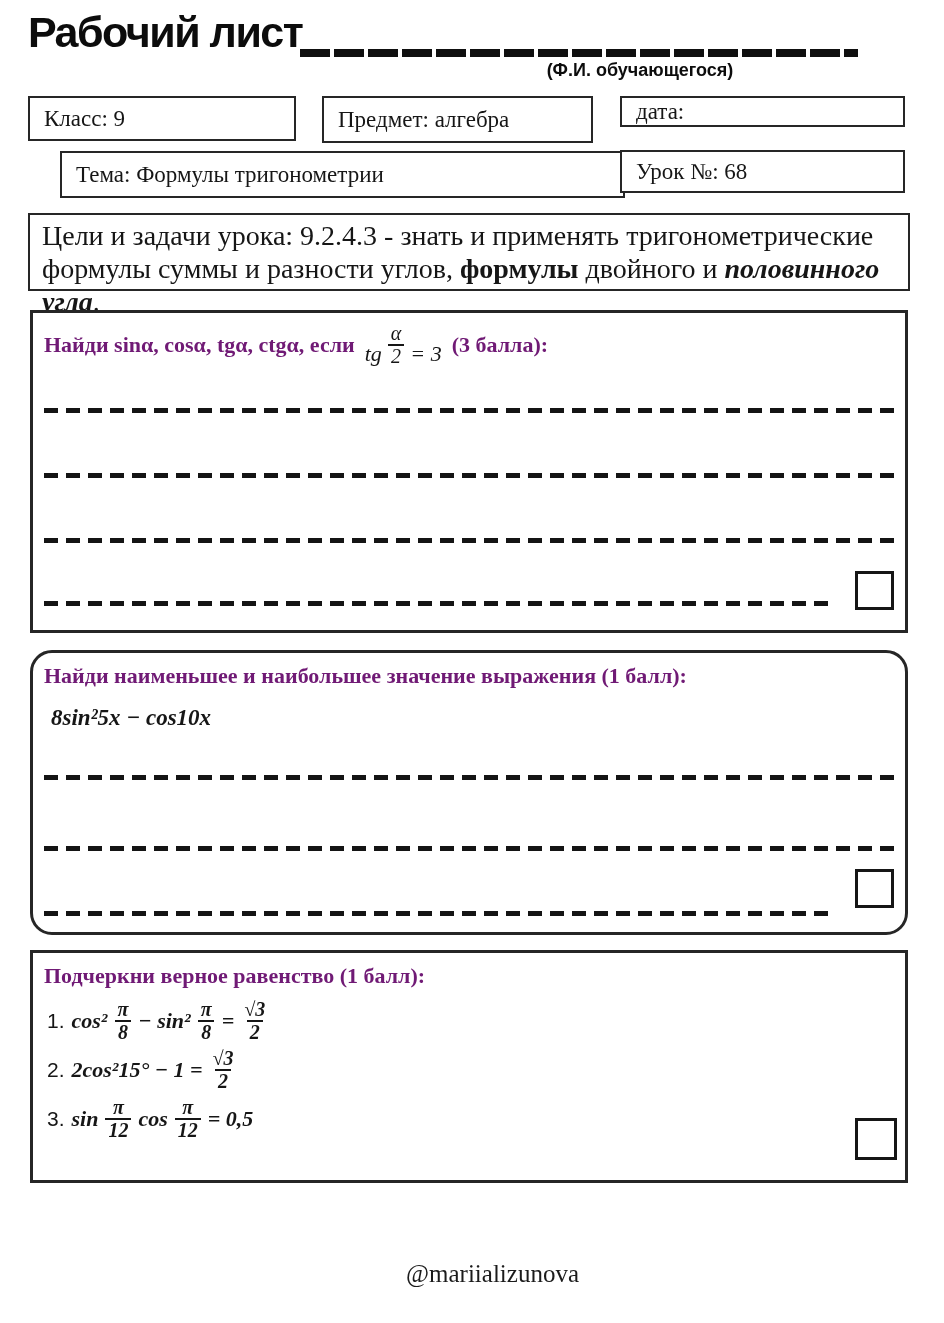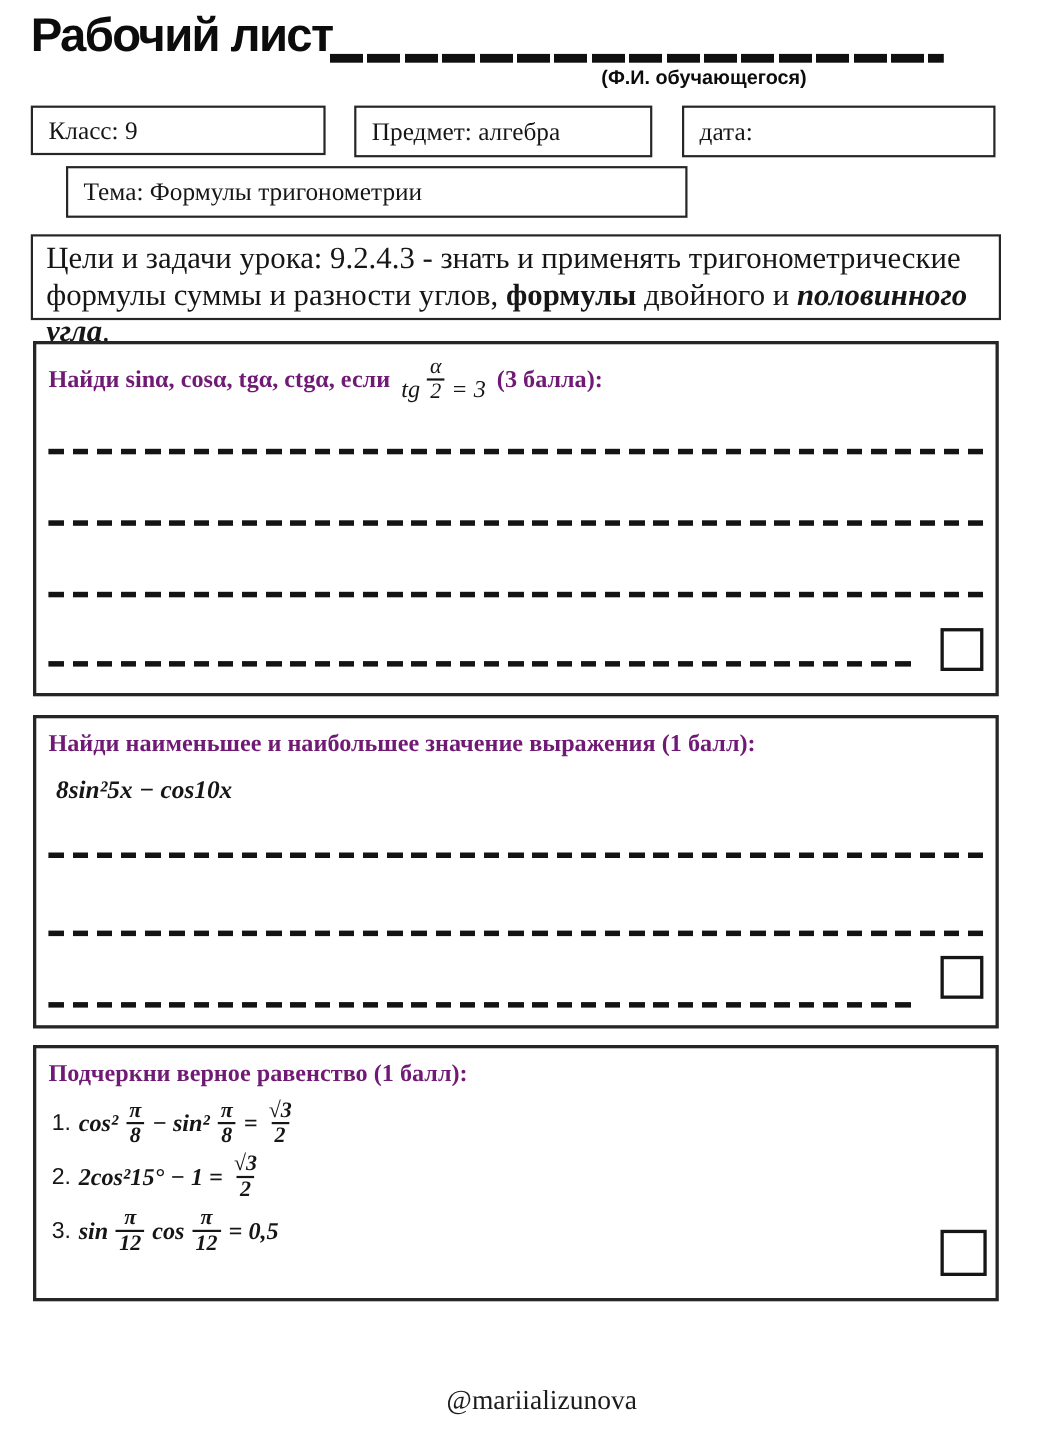--- a/index.html
+++ b/index.html
@@ -23,34 +23,34 @@
     position:absolute; left:470px; top:60px; width:340px; text-align:center;
     font-family:"Liberation Sans", sans-serif; font-weight:800; font-size:18px; color:#0c0c0c;
   }
   
   .ibox {
     position:absolute; border:2.5px solid #262626; background:#fff;
     display:flex; align-items:center; padding:0 14px; font-size:23px;
   }
   #box-class   { left:28px;  top:96px;  width:268px; height:45px; }
   #box-subject { left:322px; top:96px;  width:271px; height:47px; }
-  #box-date    { left:620px; top:96px;  width:285px; height:47px; }
+  #box-date    { left:620px; top:96px;  width:285px; height:31px; }
   #box-topic   { left:28px;  top:151px; width:565px; height:47px;margin-left:32px; }
   #box-lesson  { left:620px; top:150px; width:285px; height:43px; }
   
   .goals {
     position:absolute; left:28px; top:213px; width:882px; height:78px;
     border:2.5px solid #262626; font-size:28px; line-height:33px; padding:4px 12px;
   }
   .goals b { font-weight:700; }
   .goals .bi { font-weight:700; font-style:italic; }
   
   .task { position:absolute; left:30px; width:878px; border:3px solid #262626; background:#fff; }
   #task1 { top:310px; height:323px; }
-  #task2 { top:650px; height:285px; }
+  #task2 { top:650px; height:285px;border-radius:22px; }
   #task3 { top:950px; height:233px; }
   .task-heading { font-weight:700; font-size:22px; color:#701a75; }
   .hrow { position:absolute; left:11px; top:10px; display:flex; align-items:center; gap:10px; }
   
   .math { font-style:italic; font-size:22px; display:inline-flex; align-items:flex-end; gap:6px; }
   .frac { display:inline-flex; flex-direction:column; align-items:center; font-size:20px; line-height:1.05; vertical-align:middle; }
   .frac .den { border-top:2px solid #161616; padding:0 3px; }
   .frac .num { padding:0 3px; }
   
   .dash {
@@ -81,20 +81,23 @@
     <span>Класс: 9</span>
   </div>
   <div class="ibox" id="box-subject">
     <span>Предмет: алгебра</span>
   </div>
   <div class="ibox" id="box-date">
     <span>дата:</span>
   </div>
   <div class="ibox" id="box-topic">
     <span>Тема: Формулы тригонометрии</span>
+  </div>
+  <div class="ibox" id="box-lesson">
+    <span>Урок №: 68</span>
   </div>
 
   <div class="goals">
     <span>Цели и задачи урока: 9.2.4.3 - знать и применять тригонометрические формулы суммы и разности углов, </span><b>формулы</b><span> двойного и </span><span class="bi">половинного угла</span><span>.</span>
   </div>
 
   <div class="task" id="task1">
     <div class="hrow">
       <span class="task-heading">Найди sinα, cosα, tgα, ctgα, если</span>
       <span class="math">

